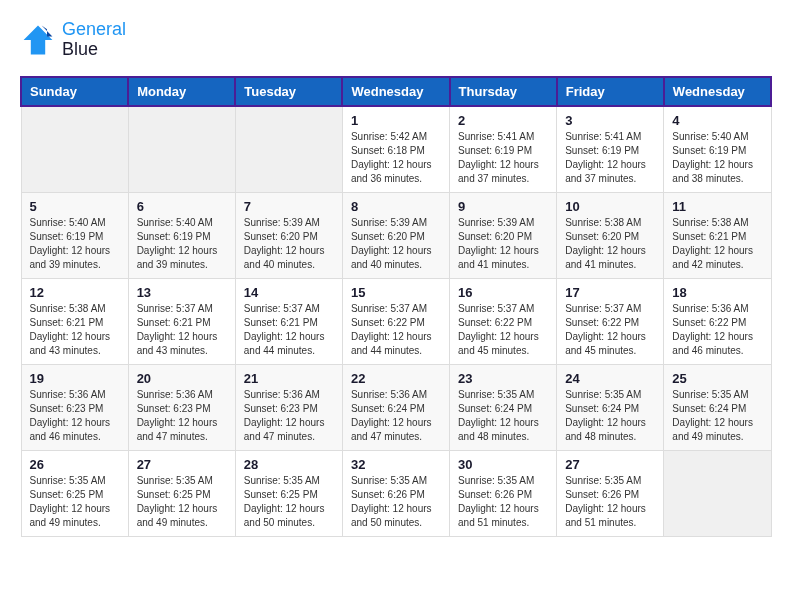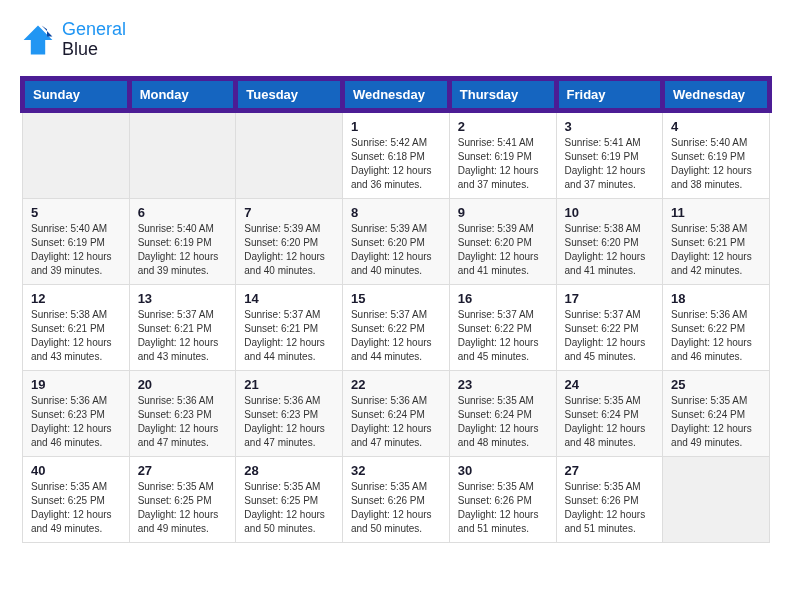--- a/index.html
+++ b/index.html
@@ -52,21 +52,21 @@
       border-collapse: collapse;
       border: 1px solid #ccc;
     }
     .calendar th {
       background-color: #1565c0;
       color: #fff;
       font-size: 13px;
       font-weight: bold;
       padding: 6px 8px;
       text-align: left;
-      border: 5px solid #4c1d95;
+      border: 2px solid #4c1d95;
     }
     .calendar td {
       width: 107px;
       vertical-align: top;
       padding: 6px 8px;
       border: 1px solid #ddd;
       font-size: 10px;
       color: #333;
       background: #fff;
       min-height: 80px;
@@ -225,21 +225,21 @@
           <span class="day-number">24</span>
           <div class="day-info">Sunrise: 5:35 AM<br>Sunset: 6:24 PM<br>Daylight: 12 hours and 48 minutes.</div>
         </td>
         <td>
           <span class="day-number">25</span>
           <div class="day-info">Sunrise: 5:35 AM<br>Sunset: 6:24 PM<br>Daylight: 12 hours and 49 minutes.</div>
         </td>
       </tr>
       <tr>
         <td>
-          <span class="day-number">40</span>
+          <span class="day-number">26</span>
           <div class="day-info">Sunrise: 5:35 AM<br>Sunset: 6:25 PM<br>Daylight: 12 hours and 49 minutes.</div>
         </td>
         <td>
           <span class="day-number">27</span>
           <div class="day-info">Sunrise: 5:35 AM<br>Sunset: 6:25 PM<br>Daylight: 12 hours and 49 minutes.</div>
         </td>
         <td>
           <span class="day-number">28</span>
           <div class="day-info">Sunrise: 5:35 AM<br>Sunset: 6:25 PM<br>Daylight: 12 hours and 50 minutes.</div>
         </td>

